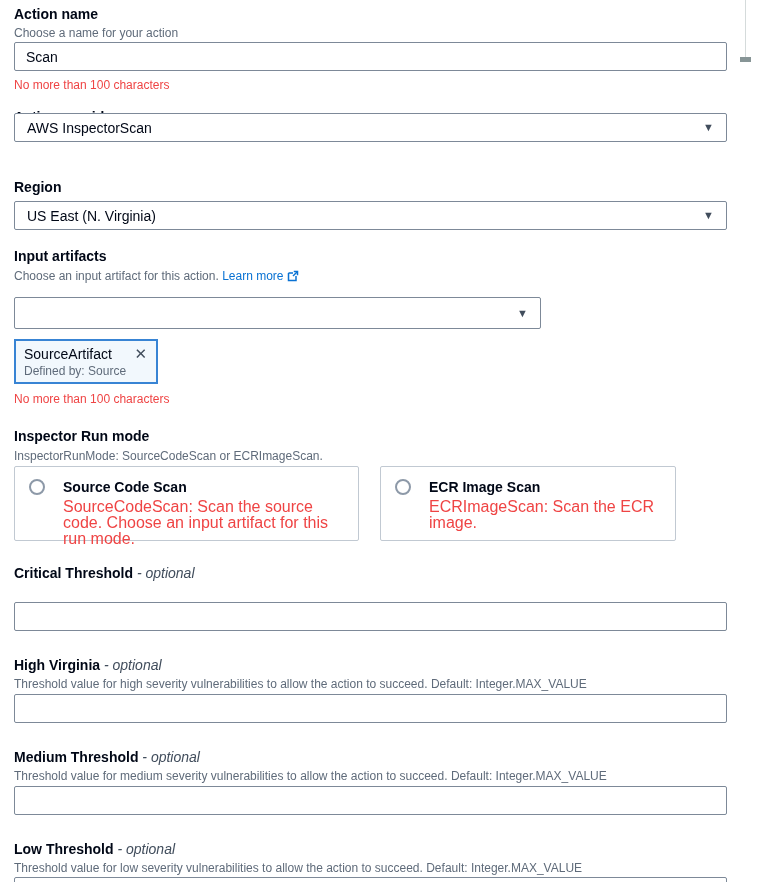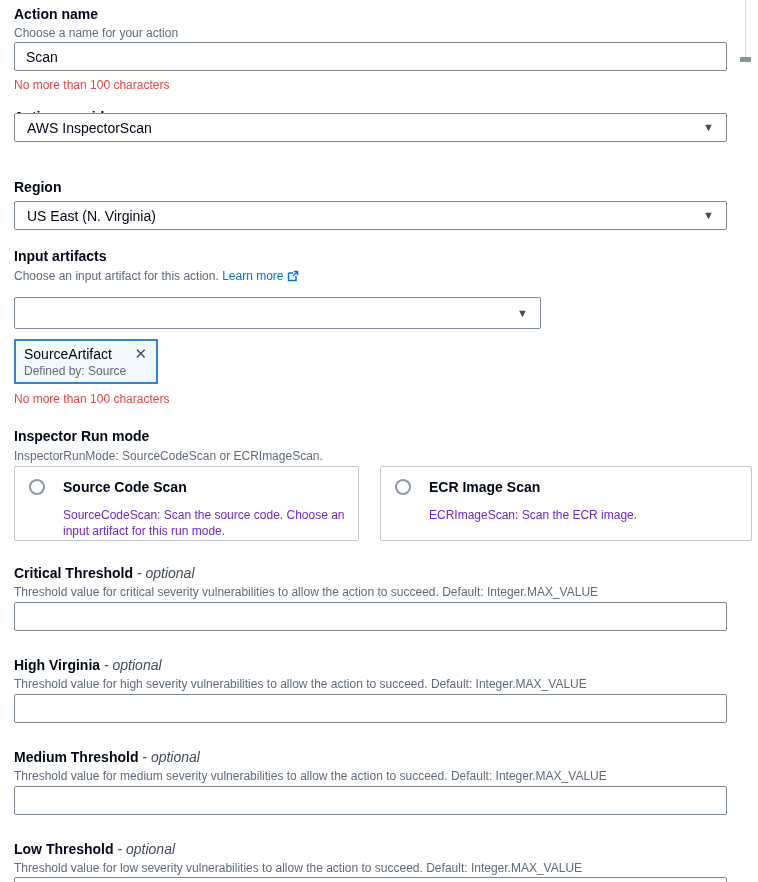--- a/index.html
+++ b/index.html
@@ -119,24 +119,24 @@
     margin-top: 1px;
   }
   .tile-text { margin-left: 18px; }
   .tile-title {
     font-size: 14px;
     font-weight: 700;
     color: #000716;
     line-height: 19px;
   }
   .tile-desc {
-    font-size: 12px;
-    color: #6d28d9;
+    font-size: 16px;
+    color: #ef4444;
     line-height: 16px;
-    margin-top: 10px;
+    margin-top: 2px;
   }
   .scroll-track {
     position: absolute;
     left: 745px; top: 0;
     width: 1px; height: 57px;
     background: #d5dbdb;
   }
   .scroll-thumb {
     position: absolute;
     left: 740px; top: 57px;
@@ -192,33 +192,32 @@
   <div class="abs field-label" style="left:14px; top:427px;">Inspector Run mode</div>
   <div class="abs field-desc" style="left:14px; top:448px;">InspectorRunMode: SourceCodeScan or ECRImageScan.</div>
 
   <div class="tile" style="left:14px; top:466px; width:345px;">
     <span class="radio-circle"></span>
     <span class="tile-text">
       <span class="tile-title" style="display:block;">Source Code Scan</span>
       <span class="tile-desc" style="display:block;">SourceCodeScan: Scan the source code. Choose an input artifact for this run mode.</span>
     </span>
   </div>
-  <div class="tile" style="left:380px; top:466px; width:372px;">
+  <div class="tile" style="left:380px; top:466px; width:296px;">
     <span class="radio-circle"></span>
     <span class="tile-text">
       <span class="tile-title" style="display:block;">ECR Image Scan</span>
       <span class="tile-desc" style="display:block;">ECRImageScan: Scan the ECR image.</span>
     </span>
   </div>
 
   <div class="abs field-label" style="left:14px; top:564px;">
     <span>Critical Threshold</span>
     <span class="optional">- optional</span>
   </div>
-  <div class="abs field-desc" style="left:14px; top:584px;">Threshold value for critical severity vulnerabilities to allow the action to succeed. Default: Integer.MAX_VALUE</div>
   <input class="abs text-input" style="left: 14px; top: 602px;" type="text" value="">
 
   <div class="abs field-label" style="left:14px; top:656px;">
     <span>High Virginia</span>
     <span class="optional">- optional</span>
   </div>
   <div class="abs field-desc" style="left:14px; top:676px;">Threshold value for high severity vulnerabilities to allow the action to succeed. Default: Integer.MAX_VALUE</div>
   <input class="abs text-input" style="left: 14px; top: 694px;" type="text" value="">
 
   <div class="abs field-label" style="left:14px; top:748px;">

